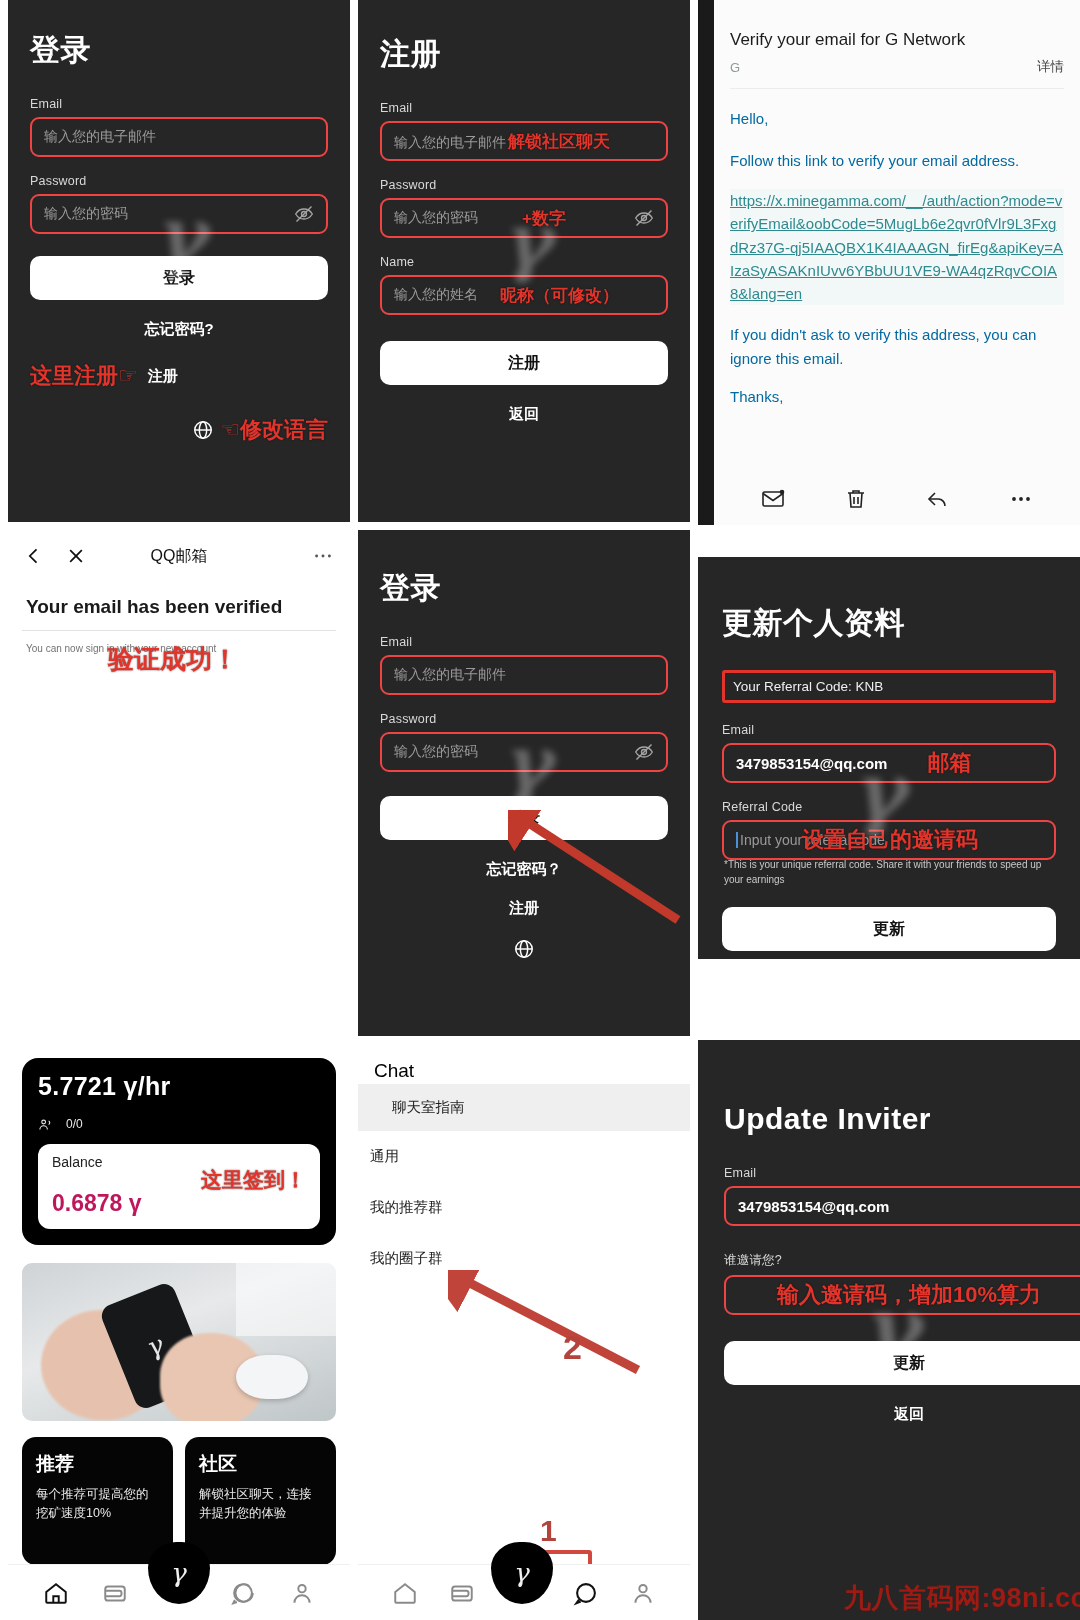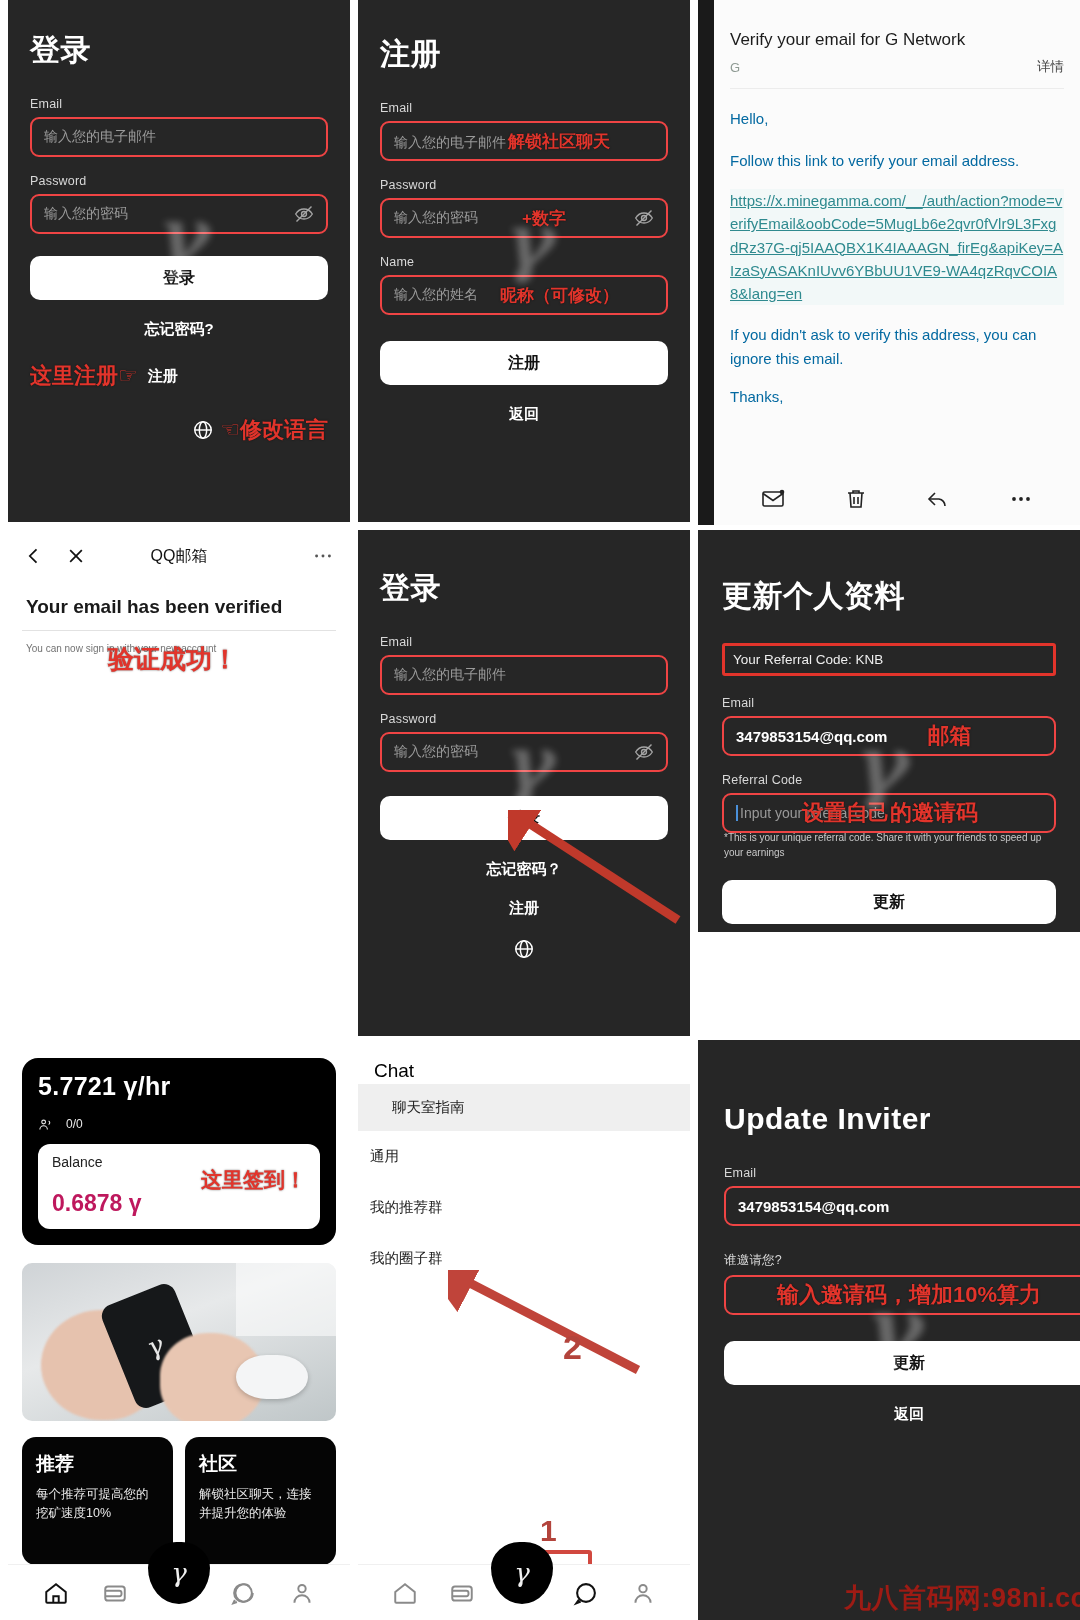--- a/index.html
+++ b/index.html
@@ -112,21 +112,21 @@
   .qq-rule { height:1px; background:#e2e2e2; margin: 0 14px; }
   .qq-p { font-size:10px; color:#737373; line-height:1.55; padding: 10px 18px 0; }
   .qq-anno { position:absolute; left:100px; top:112px; font-size:26px; }
 
   
   #p5 { left: 358px; top: 530px; width: 332px; height: 506px; }
   #p5 .app-pad { padding-top: 38px; }
   .globe-center { display:flex; justify-content:center; margin-top:20px; }
 
   
-  #p6 { left: 698px; top: 530px; width: 382px; height: 402px; }
+  #p6 { left: 698px; top: 557px; width: 382px; height: 402px; }
   #p6 .app-pad { padding: 46px 24px 0 24px; }
   .ref-banner {
     border: 3px solid #e2342b; border-radius: 3px;
     padding: 6px 8px; font-size: 13.5px; color:#efefef;
     margin-bottom: 20px;
   }
   .hint {
     font-size: 10px; color:#c9c9c9; line-height:1.45; margin: -10px 0 20px 2px;
   }
 

